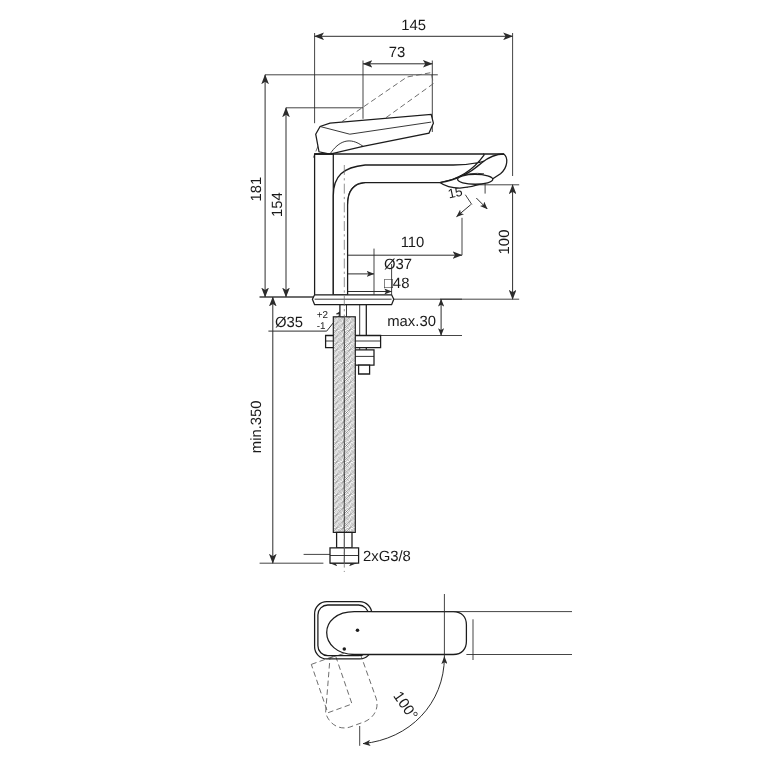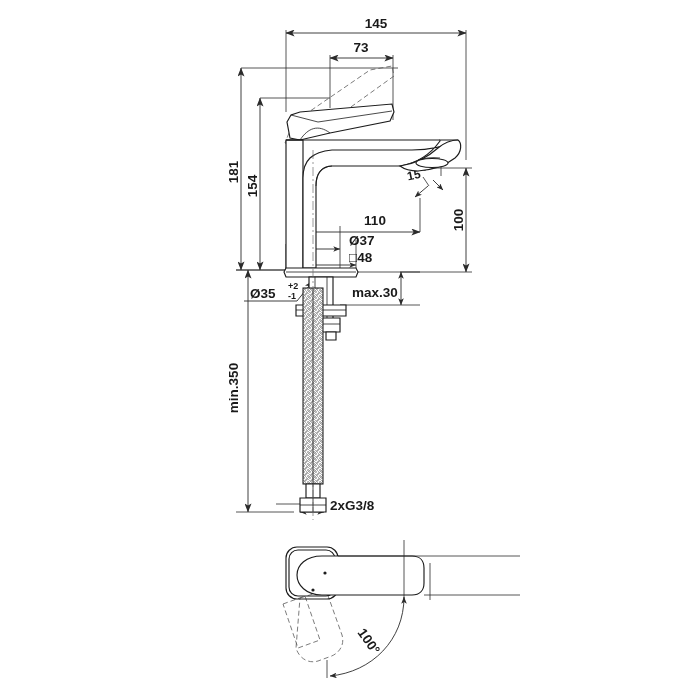--- a/index.html
+++ b/index.html
@@ -7,21 +7,21 @@
   body{
     width:700px;height:700px;
     font-family:"Liberation Sans", sans-serif;
     color:#1a1a1a;
     overflow:hidden;
     position:relative;
   }
   #drawing-root{
     position:absolute;
     left:0;top:0;
-    width:700px;height:700px;font-weight:bold;
+    width:700px;height:700px;
   }
   svg{display:block;}
   .dim-line{stroke:#2b2b2b;stroke-width:0.9;fill:none;}
   .ext-line{stroke:#2b2b2b;stroke-width:0.8;fill:none;}
   .outline{stroke:#1c1c1c;stroke-width:1.15;fill:#ffffff;}
   .outline-nofill{stroke:#1c1c1c;stroke-width:1.15;fill:none;}
   .thin{stroke:#1c1c1c;stroke-width:0.8;fill:none;}
   .hidden-line{stroke:#5a5a5a;stroke-width:0.8;fill:none;stroke-dasharray:5 3;}
   .center-line{stroke:#6e6e6e;stroke-width:0.7;fill:none;stroke-dasharray:9 3 2 3;}
   .hatch-line{stroke:#707070;stroke-width:0.55;fill:none;}

